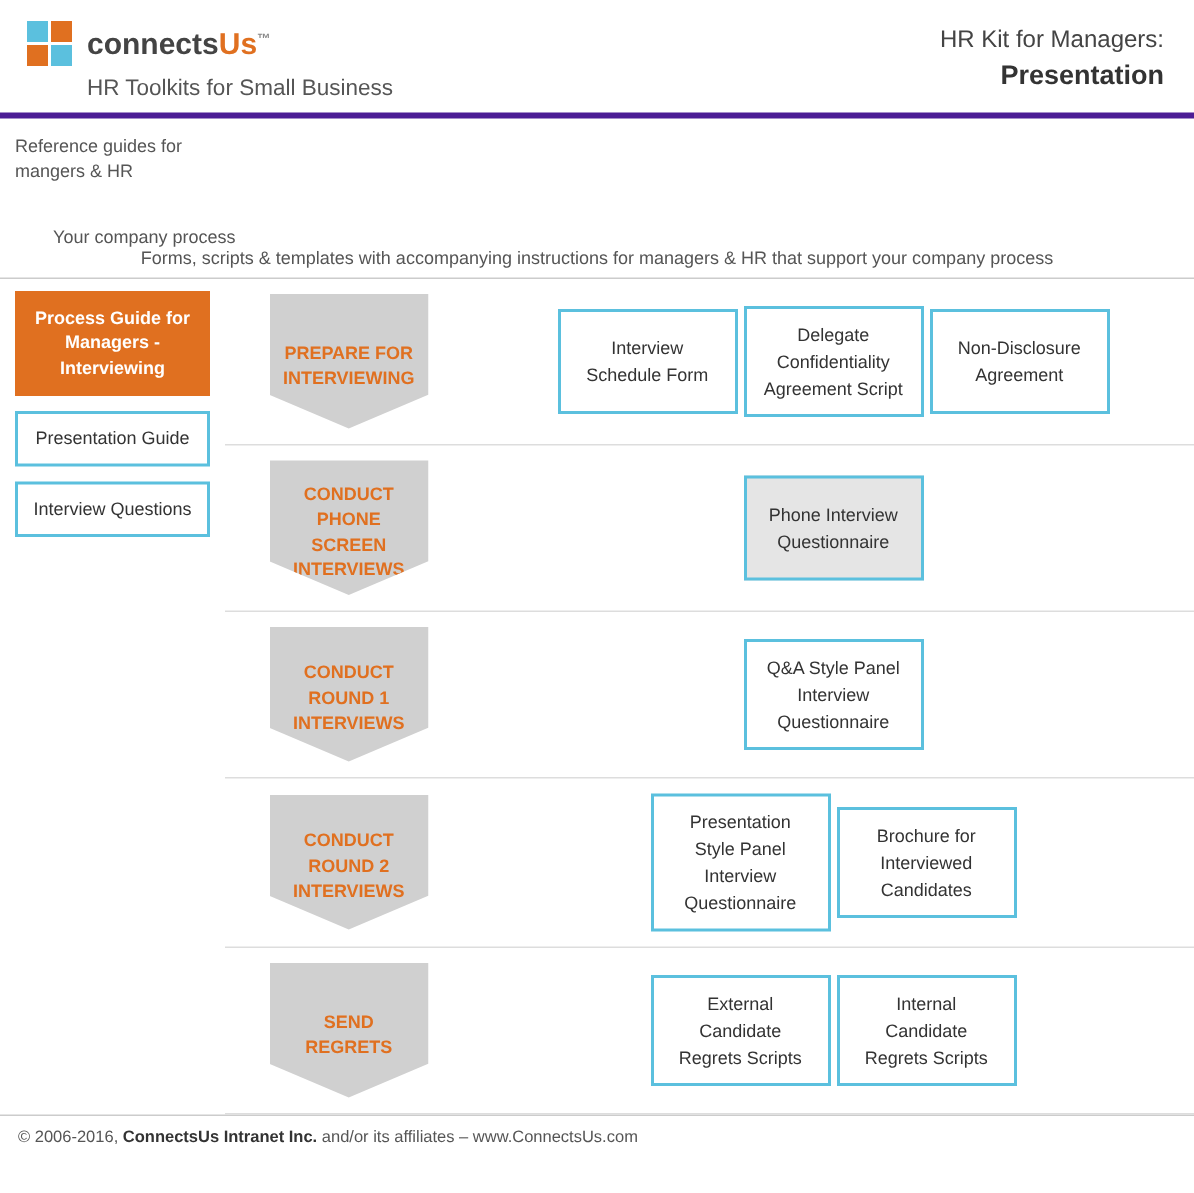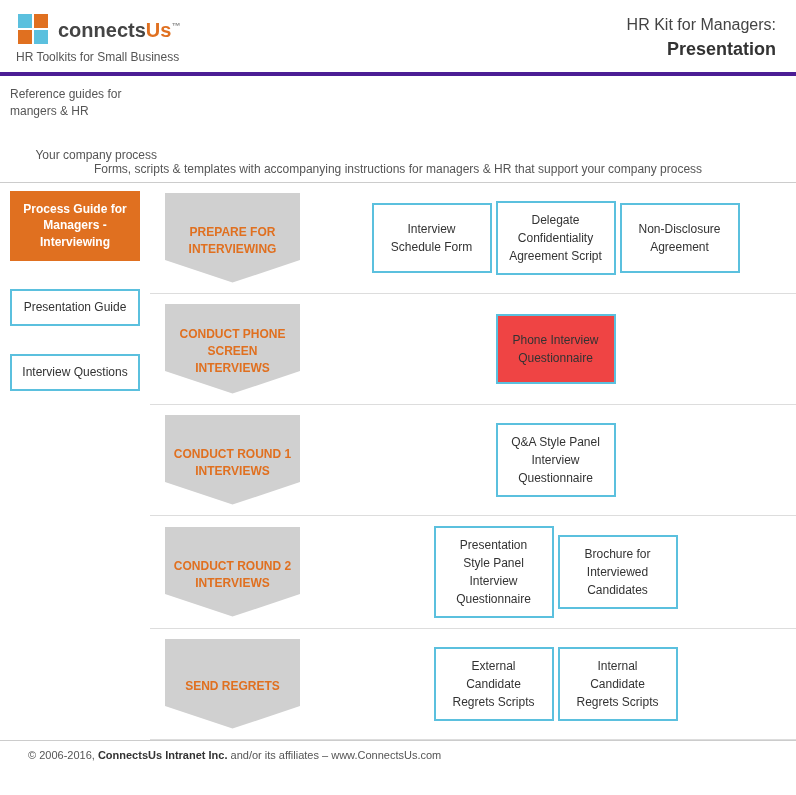--- a/index.html
+++ b/index.html
@@ -27,23 +27,24 @@
     .logo-top {
       display: flex;
       align-items: center;
       gap: 6px;
     }
     .logo-icon {
       width: 36px;
       height: 36px;
     }
     .logo-tagline {
-      font-size: 12px;
+      font-size: 15px;
       color: #555;
       margin-top: 2px;
+      margin-left: 42px;
     }
     .header-title {
       text-align: right;
       font-size: 16px;
       color: #444;
       line-height: 1.4;
     }
     .header-title strong {
       display: block;
       font-size: 18px;
@@ -87,21 +88,21 @@
       display: flex;
     }
 
     
     .sidebar {
       width: 150px;
       min-width: 150px;
       padding: 8px 10px;
       display: flex;
       flex-direction: column;
-      gap: 28px;
+      gap: 10px;
     }
 
     .sidebar-item {
       border: 2px solid #5bc0de;
       padding: 8px 10px;
       text-align: center;
       font-size: 12px;
       color: #333;
       line-height: 1.4;
       cursor: pointer;
@@ -142,21 +143,21 @@
       display: flex;
       flex-direction: column;
       align-items: center;
       justify-content: center;
       width: 140px;
       position: relative;
     }
 
     .arrow-body {
       background: #d0d0d0;
-      width: 135px;
+      width: 106px;
       padding: 14px 8px 8px 8px;
       text-align: center;
       clip-path: polygon(0 0, 100% 0, 100% 75%, 50% 100%, 0 75%);
       color: #e07020;
       font-weight: bold;
       font-size: 12px;
       line-height: 1.4;
       min-height: 90px;
       display: flex;
       align-items: center;
@@ -183,27 +184,27 @@
       line-height: 1.5;
       width: 120px;
       min-height: 70px;
       display: flex;
       align-items: center;
       justify-content: center;
       cursor: pointer;
     }
 
     .form-card.highlighted {
-      background: #ef4444;
+      background: #e5e5e5;
     }
 
     
     .footer {
       border-top: 1px solid #ccc;
-      padding: 8px 28px;
+      padding: 8px 12px;
       font-size: 11px;
       color: #555;
       margin-top: auto;
     }
     .footer strong {
       color: #333;
     }
   </style>
 </head>
 <body>

